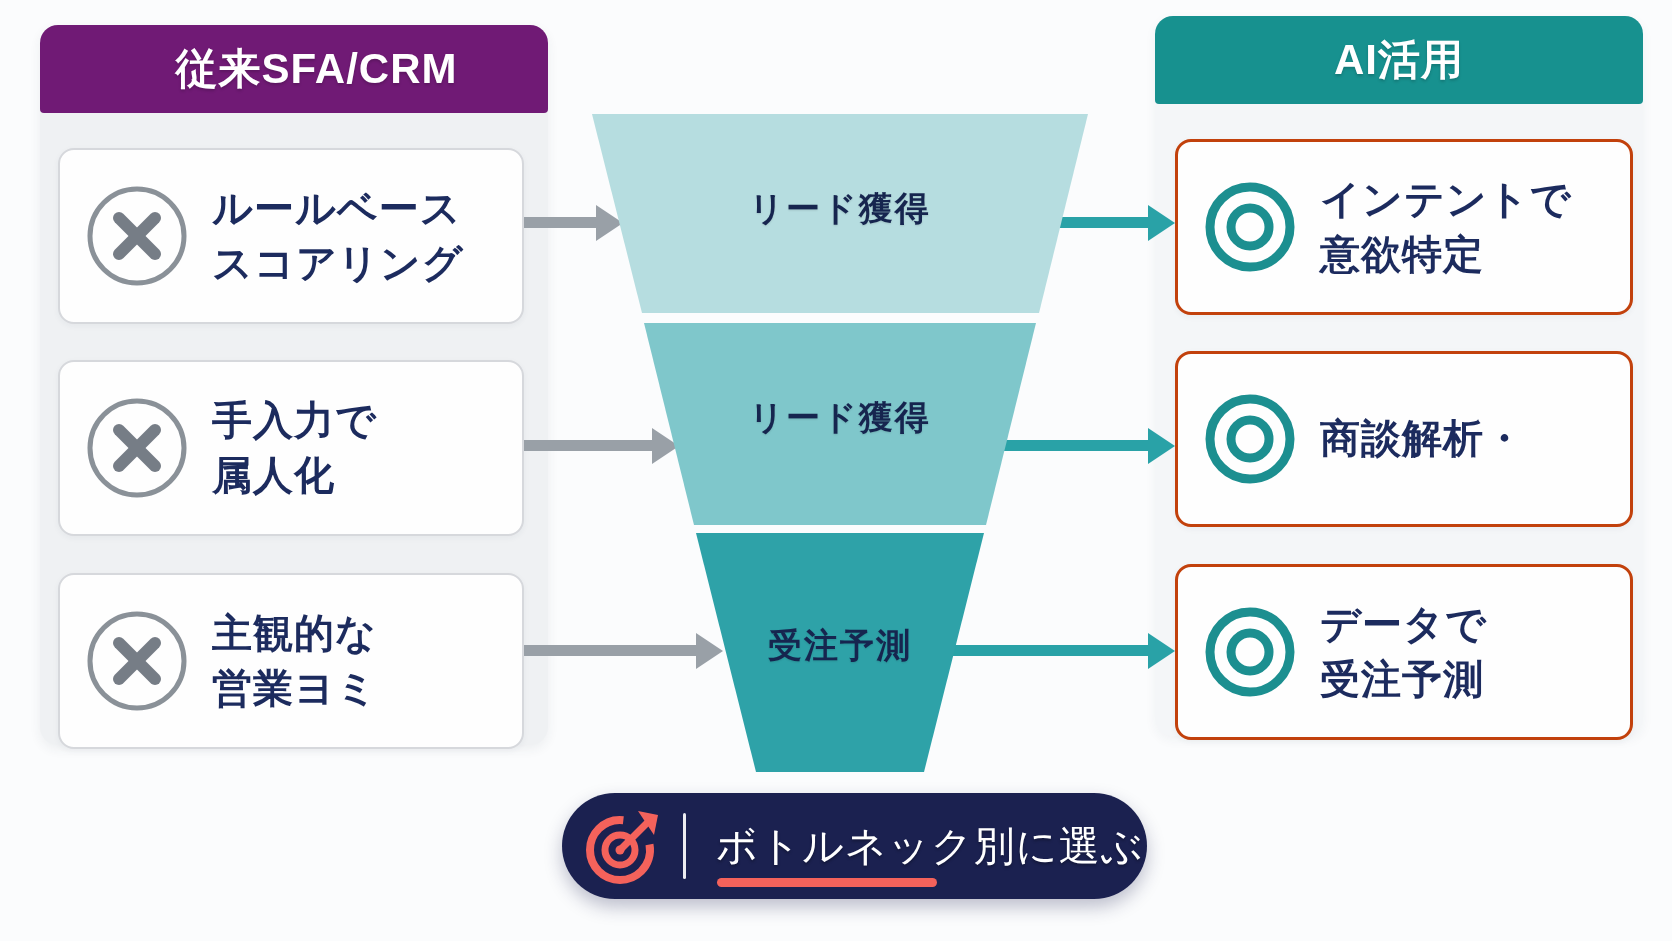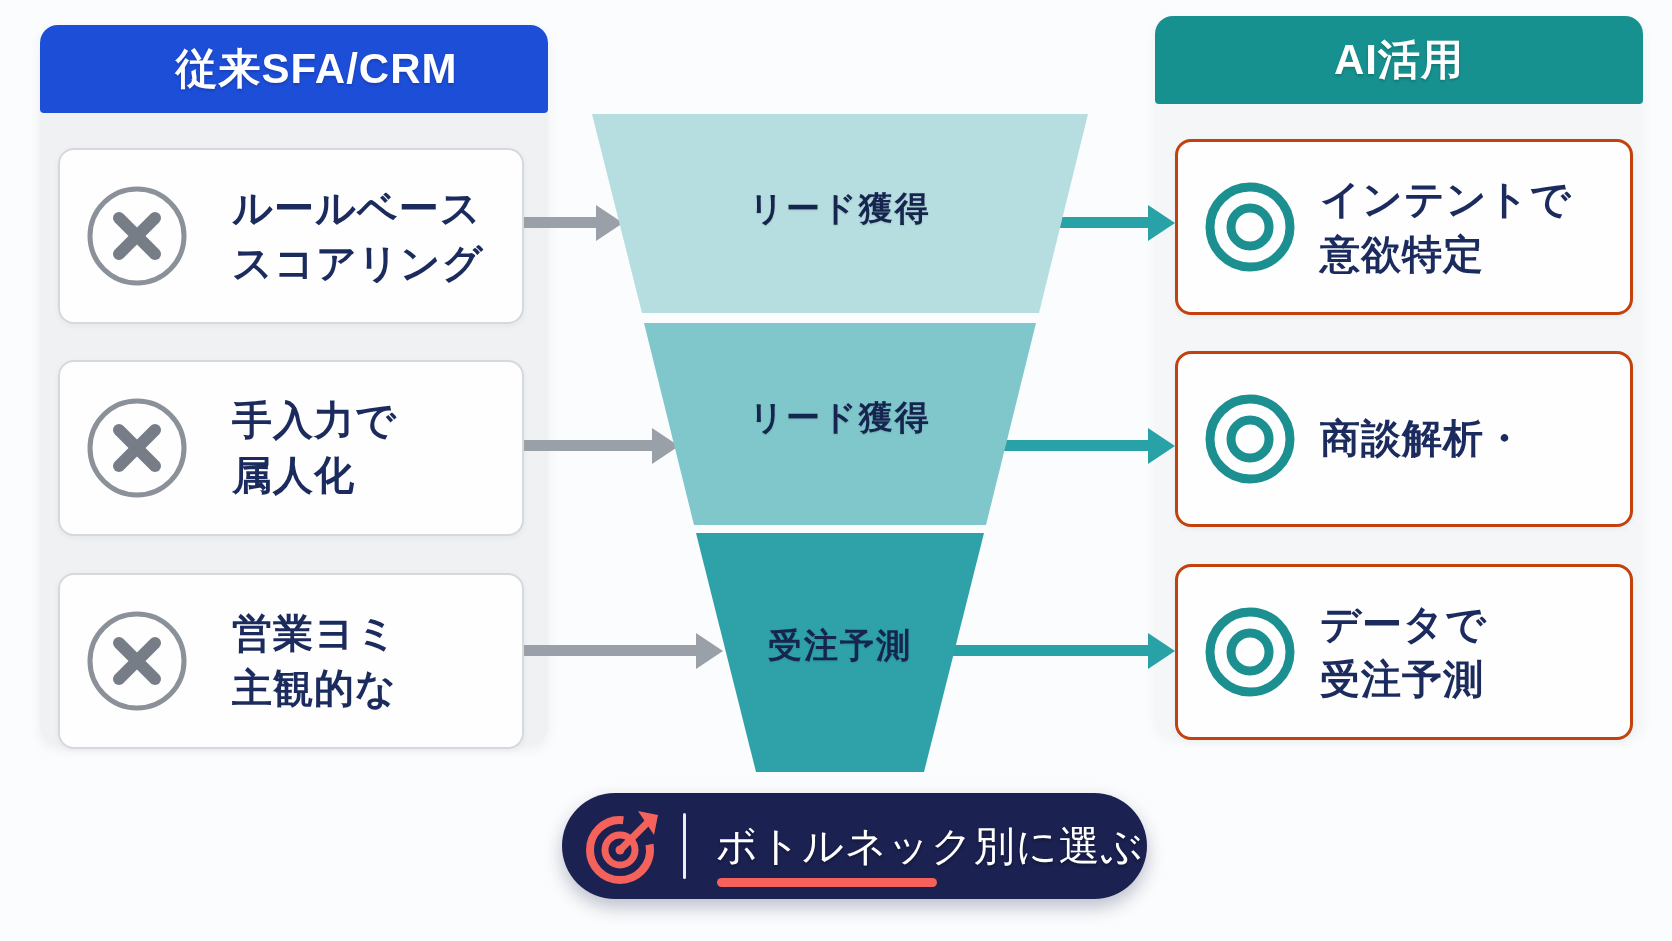--- a/index.html
+++ b/index.html
@@ -15,29 +15,29 @@
     background:#eff1f3; box-shadow:0 4px 12px rgba(40,50,70,.07); }
   .panel-right { left:1155px; top:16px; width:488px; height:720px;
     background:#f4f6f8; box-shadow:0 4px 12px rgba(40,50,70,.05); }
   .panel-header {
     position:absolute; top:0; left:0; right:0; height:88px;
     border-radius:18px 18px 4px 4px;
     display:flex; align-items:center; justify-content:center;
     color:#ffffff; font-size:42px; font-weight:bold; letter-spacing:1px;
     text-shadow:0 2px 3px rgba(0,0,0,.18);
   }
-  .panel-left  .panel-header { background:#1d4ed8;padding-left:45px; }
+  .panel-left  .panel-header { background:#701a75;padding-left:45px; }
   .panel-right .panel-header { background:#17918f; }
 
   .card {
     position:absolute; display:flex; align-items:center;
     border-radius:16px; background:#fefefe;
     box-shadow:0 2px 6px rgba(40,50,70,.05);
   }
-  .card-gray { left:18px; width:462px; height:172px; border:2px solid #d6d8dc;gap:20px; }
+  .card-gray { left:18px; width:462px; height:172px; border:2px solid #d6d8dc; }
   .card-teal { left:20px; width:452px; height:170px; border:3px solid #c2410c; }
   .card-t1 { top:123px; } .card-t2 { top:335px; } .card-t3 { top:548px; }
   .card-icon { flex:0 0 auto; margin-left:26px; }
   .card-text {
     margin-left:24px; font-size:40px; font-weight:bold;
     color:#1c2b5e; line-height:1.38; letter-spacing:1px;
   }
 
   
   .funnel { position:absolute; left:592px; top:114px; width:496px; height:658px; z-index:2; }
@@ -123,22 +123,22 @@
       </div>
     </div>
 
     <div class="card card-gray card-t3">
       <svg class="card-icon" width="102" height="102" viewBox="0 0 102 102">
         <circle cx="51" cy="51" r="47" fill="none" stroke="#8a9198" stroke-width="5"></circle>
         <line x1="33" y1="33" x2="69" y2="69" stroke="#767d86" stroke-width="12" stroke-linecap="round"></line>
         <line x1="69" y1="33" x2="33" y2="69" stroke="#767d86" stroke-width="12" stroke-linecap="round"></line>
       </svg>
       <div class="card-text">
+        <div>主観的な</div>
         <div>営業ヨミ</div>
-        <div>主観的な</div>
       </div>
     </div>
   </div>
 
   <div class="arrow arrow-gray a-l1"></div>
   <div class="arrow arrow-gray a-l2"></div>
   <div class="arrow arrow-gray a-l3"></div>
   <div class="arrow arrow-teal a-r1"></div>
   <div class="arrow arrow-teal a-r2"></div>
   <div class="arrow arrow-teal a-r3"></div>

